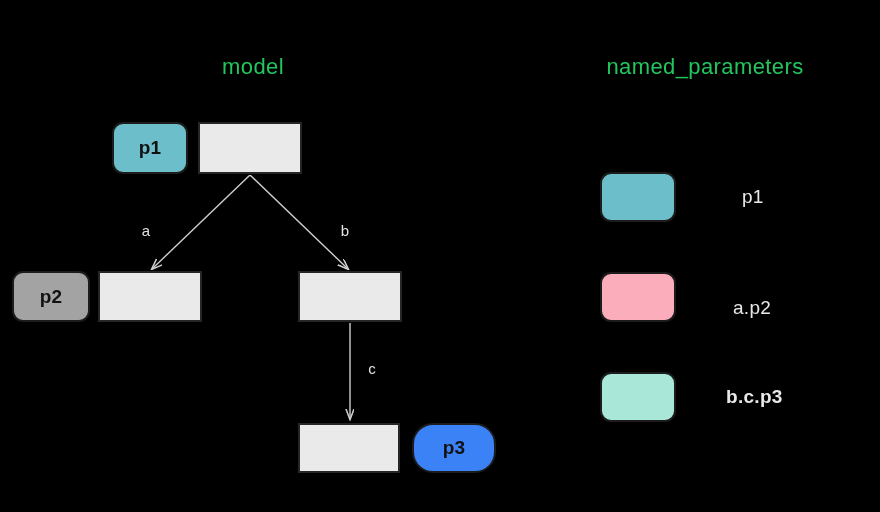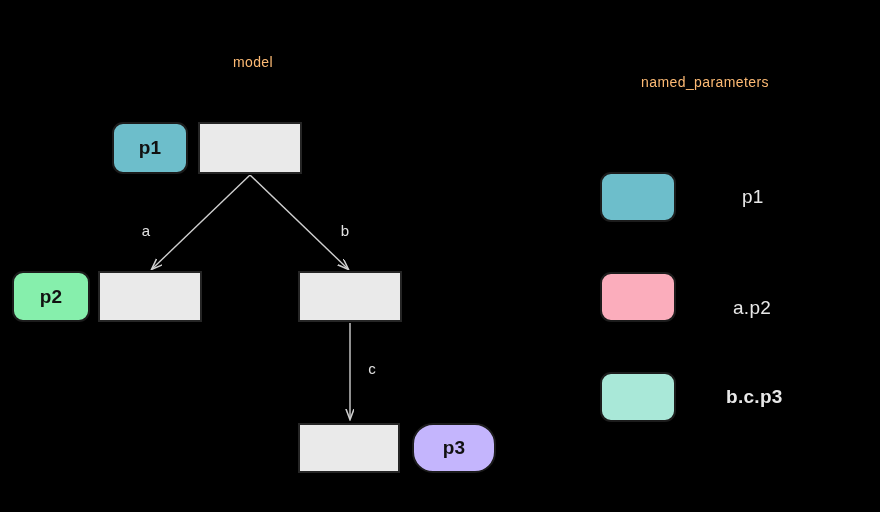--- a/index.html
+++ b/index.html
@@ -14,30 +14,30 @@
     position: relative;
     width: 880px;
     height: 512px;
     background: #000000;
     overflow: hidden;
   }
 
   
   .panel-title {
     position: absolute;
-    color: #fdba74;
+    color: #22c55e;
     font-family: "Liberation Sans", sans-serif;
-    font-size: 14px;
+    font-size: 22px;
     font-weight: 400;
     letter-spacing: 0.4px;
     white-space: nowrap;
     transform: translateX(-50%);
   }
   #model-title  { left: 253px; top: 54px; }
-  #np-title     { left: 705px; top: 54px; margin-top: 20px; }
+  #np-title     { left: 705px; top: 54px; }
 
   
   .module-box {
     position: absolute;
     background: #eaeaea;
     border: 2px solid #262626;
     box-shadow: 0 0 0 1px #000000;
     box-sizing: border-box;
   }
 
@@ -117,24 +117,24 @@
   <div id="np-title" class="panel-title">named_parameters</div>
 
   <div class="module-box" style="left:198px; top:122px; width:104px; height:52px;"></div>
   <div class="module-box" style="left:98px; top:271px; width:104px; height:51px;"></div>
   <div class="module-box" style="left:298px; top:271px; width:104px; height:51px;"></div>
   <div class="module-box" style="left:298px; top:423px; width:102px; height:50px;"></div>
 
   <div class="param-badge" style="left:112px; top:122px; width:76px; height:52px; background:#6dbecb;">
     <span>p1</span>
   </div>
-  <div class="param-badge" style="left:12px; top:271px; width:78px; height:51px; background:#86efac;">
+  <div class="param-badge" style="left:12px; top:271px; width:78px; height:51px; background:#a3a3a3;">
     <span>p2</span>
   </div>
-  <div class="param-badge" style="left:412px; top:423px; width:84px; height:50px; background:#c4b5fd;border-radius:21px;">
+  <div class="param-badge" style="left:412px; top:423px; width:84px; height:50px; background:#3b82f6;border-radius:21px;">
     <span>p3</span>
   </div>
 
   <div class="edge-label" style="left:146px; top:230px;">a</div>
   <div class="edge-label" style="left:345px; top:230px;">b</div>
   <div class="edge-label" style="left:372px; top:368px;">c</div>
 
   <div class="legend-swatch" style="left:600px; top:172px; width:76px; height:50px; background:#6dbecb;"></div>
   <div class="legend-label" style="left:742px; top:197px;">p1</div>
 

